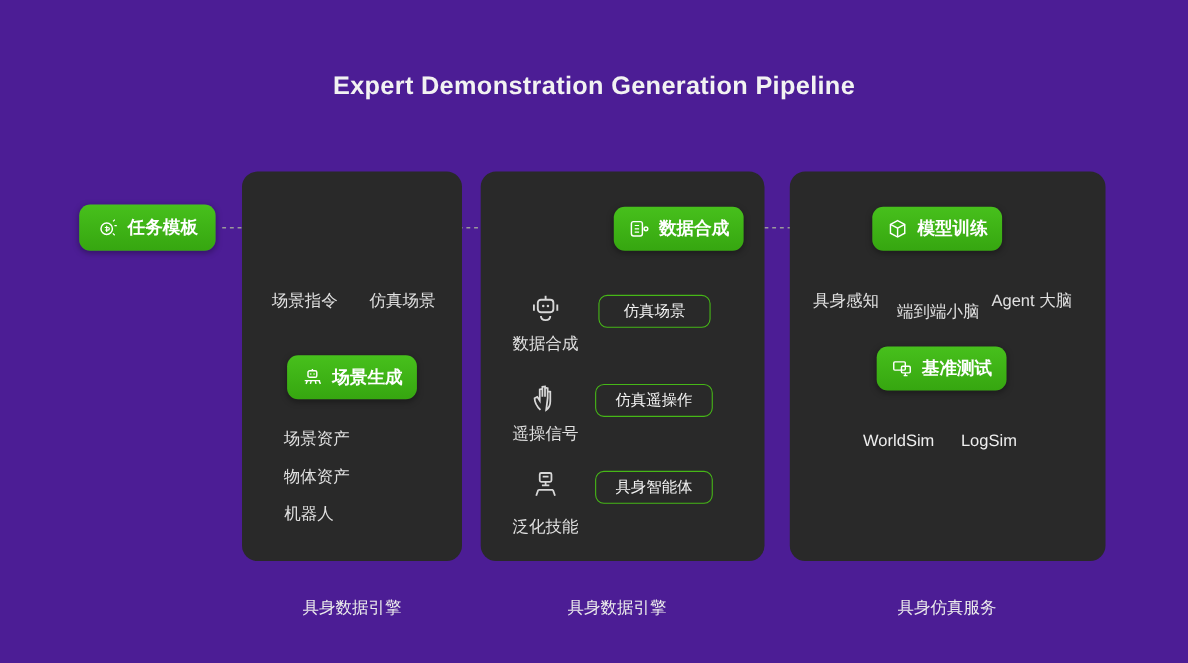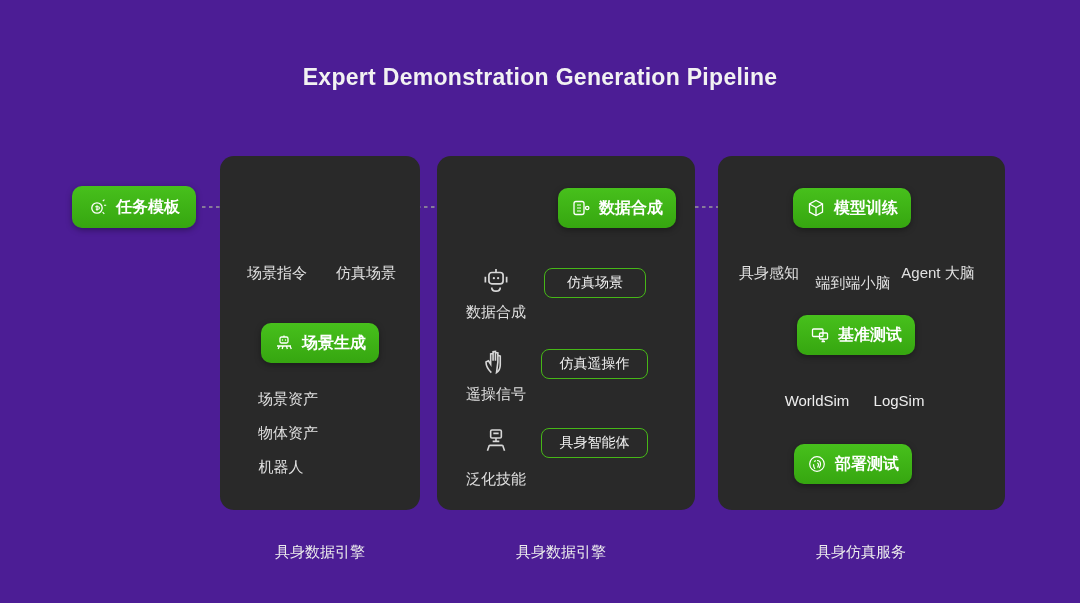--- a/index.html
+++ b/index.html
@@ -197,25 +197,16 @@
         <rect x="9.5" y="8" width="8" height="6" rx="1"></rect>
         <path d="M13 14v2 M11.5 16.5h3.5"></path>
       </svg>
     </span>
     <span>基准测试</span>
   </div>
 
   <div class="lbl" style="left:817px;top:392px;color:#eeeeee;">WorldSim</div>
   <div class="lbl" style="left:899px;top:392px;color:#eeeeee;">LogSim</div>
 
-  <div class="gbtn" style="left:794px;top:444px;width:118px;height:40px;">
-    <span class="icon">
-      <svg width="20" height="20" viewBox="0 0 20 20" fill="none" stroke="#fff" stroke-width="1.2">
-        <circle cx="10" cy="10" r="7.3"></circle>
-        <path d="M10 6.5a3.5 3.5 0 0 1 3.5 3.5c0 1.5-.5 3-1.4 4 M10 9a1.5 1.5 0 0 1 1.5 1.5c0 1-.3 2-1 3 M7.2 7.6A3.6 3.6 0 0 1 8.8 6.7 M6.5 10.3c0 2 .5 3.5 1.5 4.6"></path>
-      </svg>
-    </span>
-    <span>部署测试</span>
-  </div>
 
   <div class="caption" style="left:861px;top:543px;">具身仿真服务</div>
 
 </div>
 
 </body></html>

